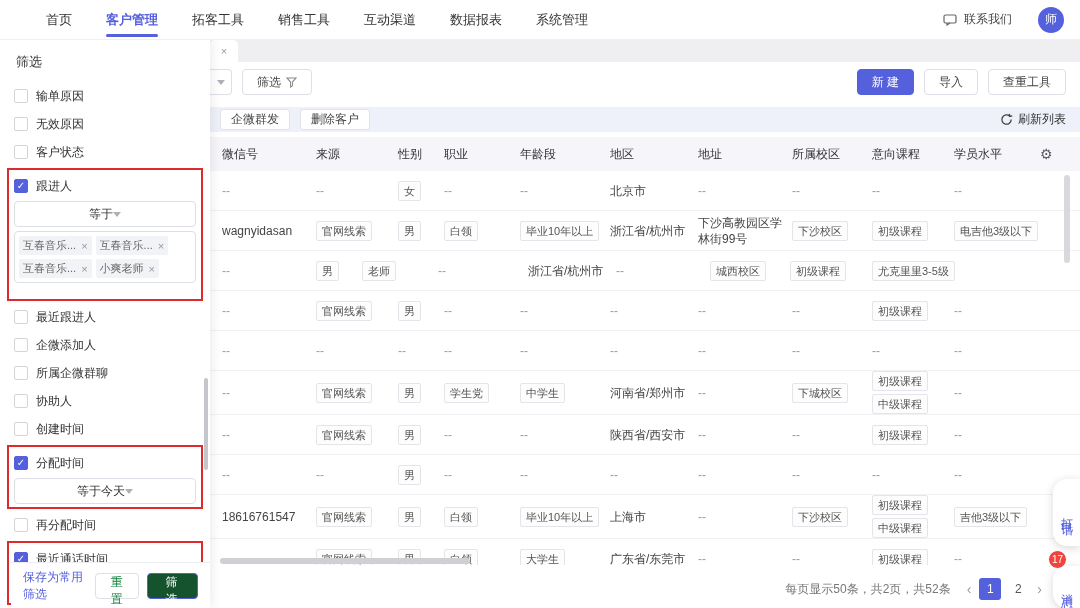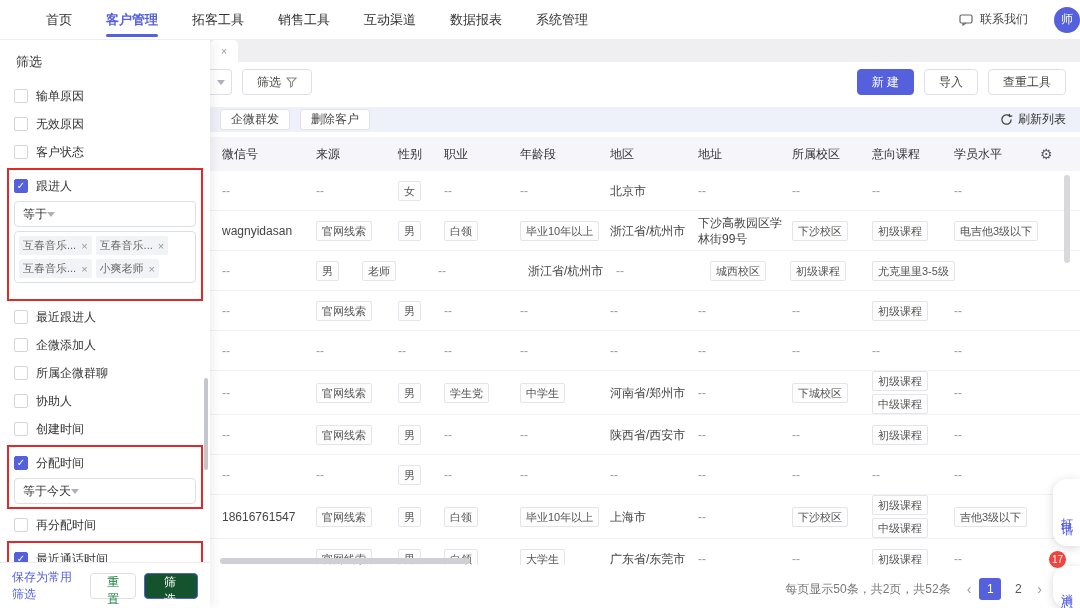--- a/index.html
+++ b/index.html
@@ -4,21 +4,21 @@
 <style>
   *{margin:0;padding:0;box-sizing:border-box;font-family:"Liberation Sans","DejaVu Sans",sans-serif;}
   html,body{width:1080px;height:608px;overflow:hidden;background:#fff;position:relative;}
 
   
   .topnav{height:40px;background:#fff;display:flex;align-items:center;border-bottom:1px solid #efeff2;position:relative;z-index:40;}
   .nav-items{display:flex;gap:34px;margin-left:46px;}
   .nav-item{font-size:13px;color:#333;cursor:pointer;position:relative;height:40px;display:flex;align-items:center;}
   .nav-item.active{color:#5560dd;font-weight:bold;}
   .nav-item.active::after{content:"";position:absolute;left:50%;transform:translateX(-50%);bottom:3px;width:52px;height:3px;border-radius:2px;background:#5560dd;}
-  .topnav-right{margin-left:auto;display:flex;align-items:center;}
+  .topnav-right{margin-left:auto;display:flex;align-items:center;padding-right:16px;}
   .contact{display:flex;align-items:center;gap:7px;font-size:12px;color:#444;cursor:pointer;}
   .avatar{width:26px;height:26px;border-radius:50%;background:#5560dd;color:#fff;font-size:12px;display:flex;align-items:center;justify-content:center;margin-left:26px;cursor:pointer;}
 
   
   .content{position:absolute;left:210px;right:0;top:40px;bottom:0;background:#fff;}
   .tab-strip{height:22px;background:#efeff2;position:relative;}
   .tab-close{position:absolute;left:0;top:0;width:28px;height:22px;background:#fff;border-radius:5px 5px 0 0;display:flex;align-items:center;justify-content:center;font-size:11px;color:#999;cursor:pointer;}
   .toolbar{height:40px;display:flex;align-items:center;padding:0 14px 0 0;}
   .caret-box{width:22px;height:26px;border:1px solid #dcdfe6;border-left:none;border-radius:0 4px 4px 0;display:flex;align-items:center;justify-content:center;margin-right:10px;cursor:pointer;}
   .caret{width:0;height:0;border-left:4px solid transparent;border-right:4px solid transparent;border-top:5px solid #b0b0b8;}
@@ -54,26 +54,26 @@
   
   .panel{position:absolute;left:0;top:40px;width:210px;bottom:0;background:#fff;z-index:30;box-shadow:3px 0 10px rgba(0,0,0,.07);}
   .panel-title{padding:13px 16px 5px;font-size:13px;color:#333;}
   .f-list{padding:6px 14px 0;}
   .f-group{position:relative;}
   .f-group.hl{border:2px solid #dd2b2b;margin:2px -7px 2px -7px;padding:2px 5px;}
   .f-item{display:flex;align-items:center;gap:8px;height:28px;cursor:pointer;}
   .cb{width:14px;height:14px;border:1px solid #d4d4d9;border-radius:2px;background:#fff;flex:none;font-size:10px;line-height:12px;text-align:center;color:#fff;cursor:pointer;}
   .cb.on{background:#5560dd;border-color:#5560dd;}
   .f-label{font-size:12px;color:#333;}
-  .f-select{height:26px;border:1px solid #dcdfe6;border-radius:4px;display:flex;align-items:center;justify-content:flex-start;padding:0 8px;margin:1px 0;font-size:12px;color:#333;background:#fff;cursor:pointer;}
+  .f-select{height:26px;border:1px solid #dcdfe6;border-radius:4px;display:flex;align-items:center;justify-content:center;padding:0 8px;margin:1px 0;font-size:12px;color:#333;background:#fff;cursor:pointer;}
   .f-tags{border:1px solid #dcdfe6;border-radius:4px;padding:4px;display:flex;flex-wrap:wrap;gap:4px;margin:4px 0 14px;}
   .chip{background:#f2f3f6;border-radius:2px;font-size:11px;color:#666;padding:2px 4px;display:flex;align-items:center;gap:5px;max-width:84px;cursor:default;}
   .chip em{font-style:normal;white-space:nowrap;overflow:hidden;}
   .chip b{color:#999;font-weight:normal;cursor:pointer;}
-  .panel-footer{position:absolute;left:0;right:0;bottom:0;height:46px;border-top:1px solid #ededf0;display:flex;align-items:center;padding:0 12px;background:#fff;}
+  .panel-footer{position:absolute;left:11px;right:0;bottom:0;height:46px;border-top:1px solid #ededf0;display:flex;align-items:center;padding:0 12px;background:#fff;}
   .save-link{font-size:12px;color:#5560dd;cursor:pointer;}
   .panel-footer .sp{flex:1;}
   .pbtn{height:26px;border-radius:4px;font-size:12px;padding:0 12px;border:1px solid #dcdfe6;background:#fff;color:#15803d;cursor:pointer;margin-left:8px;}
   .pbtn.primary{background:#14532d;color:#fff;border-color:#5560dd;letter-spacing:2px;}
   .p-thumb{position:absolute;right:2px;top:338px;width:4px;height:92px;background:#c5c5cc;border-radius:2px;cursor:pointer;}
 
   
   .call-pill{position:absolute;right:0;top:479px;width:27px;height:67px;background:#fff;border-radius:14px 0 0 14px;box-shadow:0 2px 10px rgba(0,0,0,.16);display:flex;align-items:center;justify-content:center;z-index:50;cursor:pointer;}
   .vtext{writing-mode:vertical-rl;text-orientation:upright;font-size:12px;color:#5560dd;letter-spacing:3px;}
   .msg-pill{position:absolute;right:0;top:566px;width:27px;height:42px;background:#fff;border-radius:14px 0 0 14px;box-shadow:0 2px 10px rgba(0,0,0,.16);display:flex;align-items:center;justify-content:center;z-index:50;cursor:pointer;}

